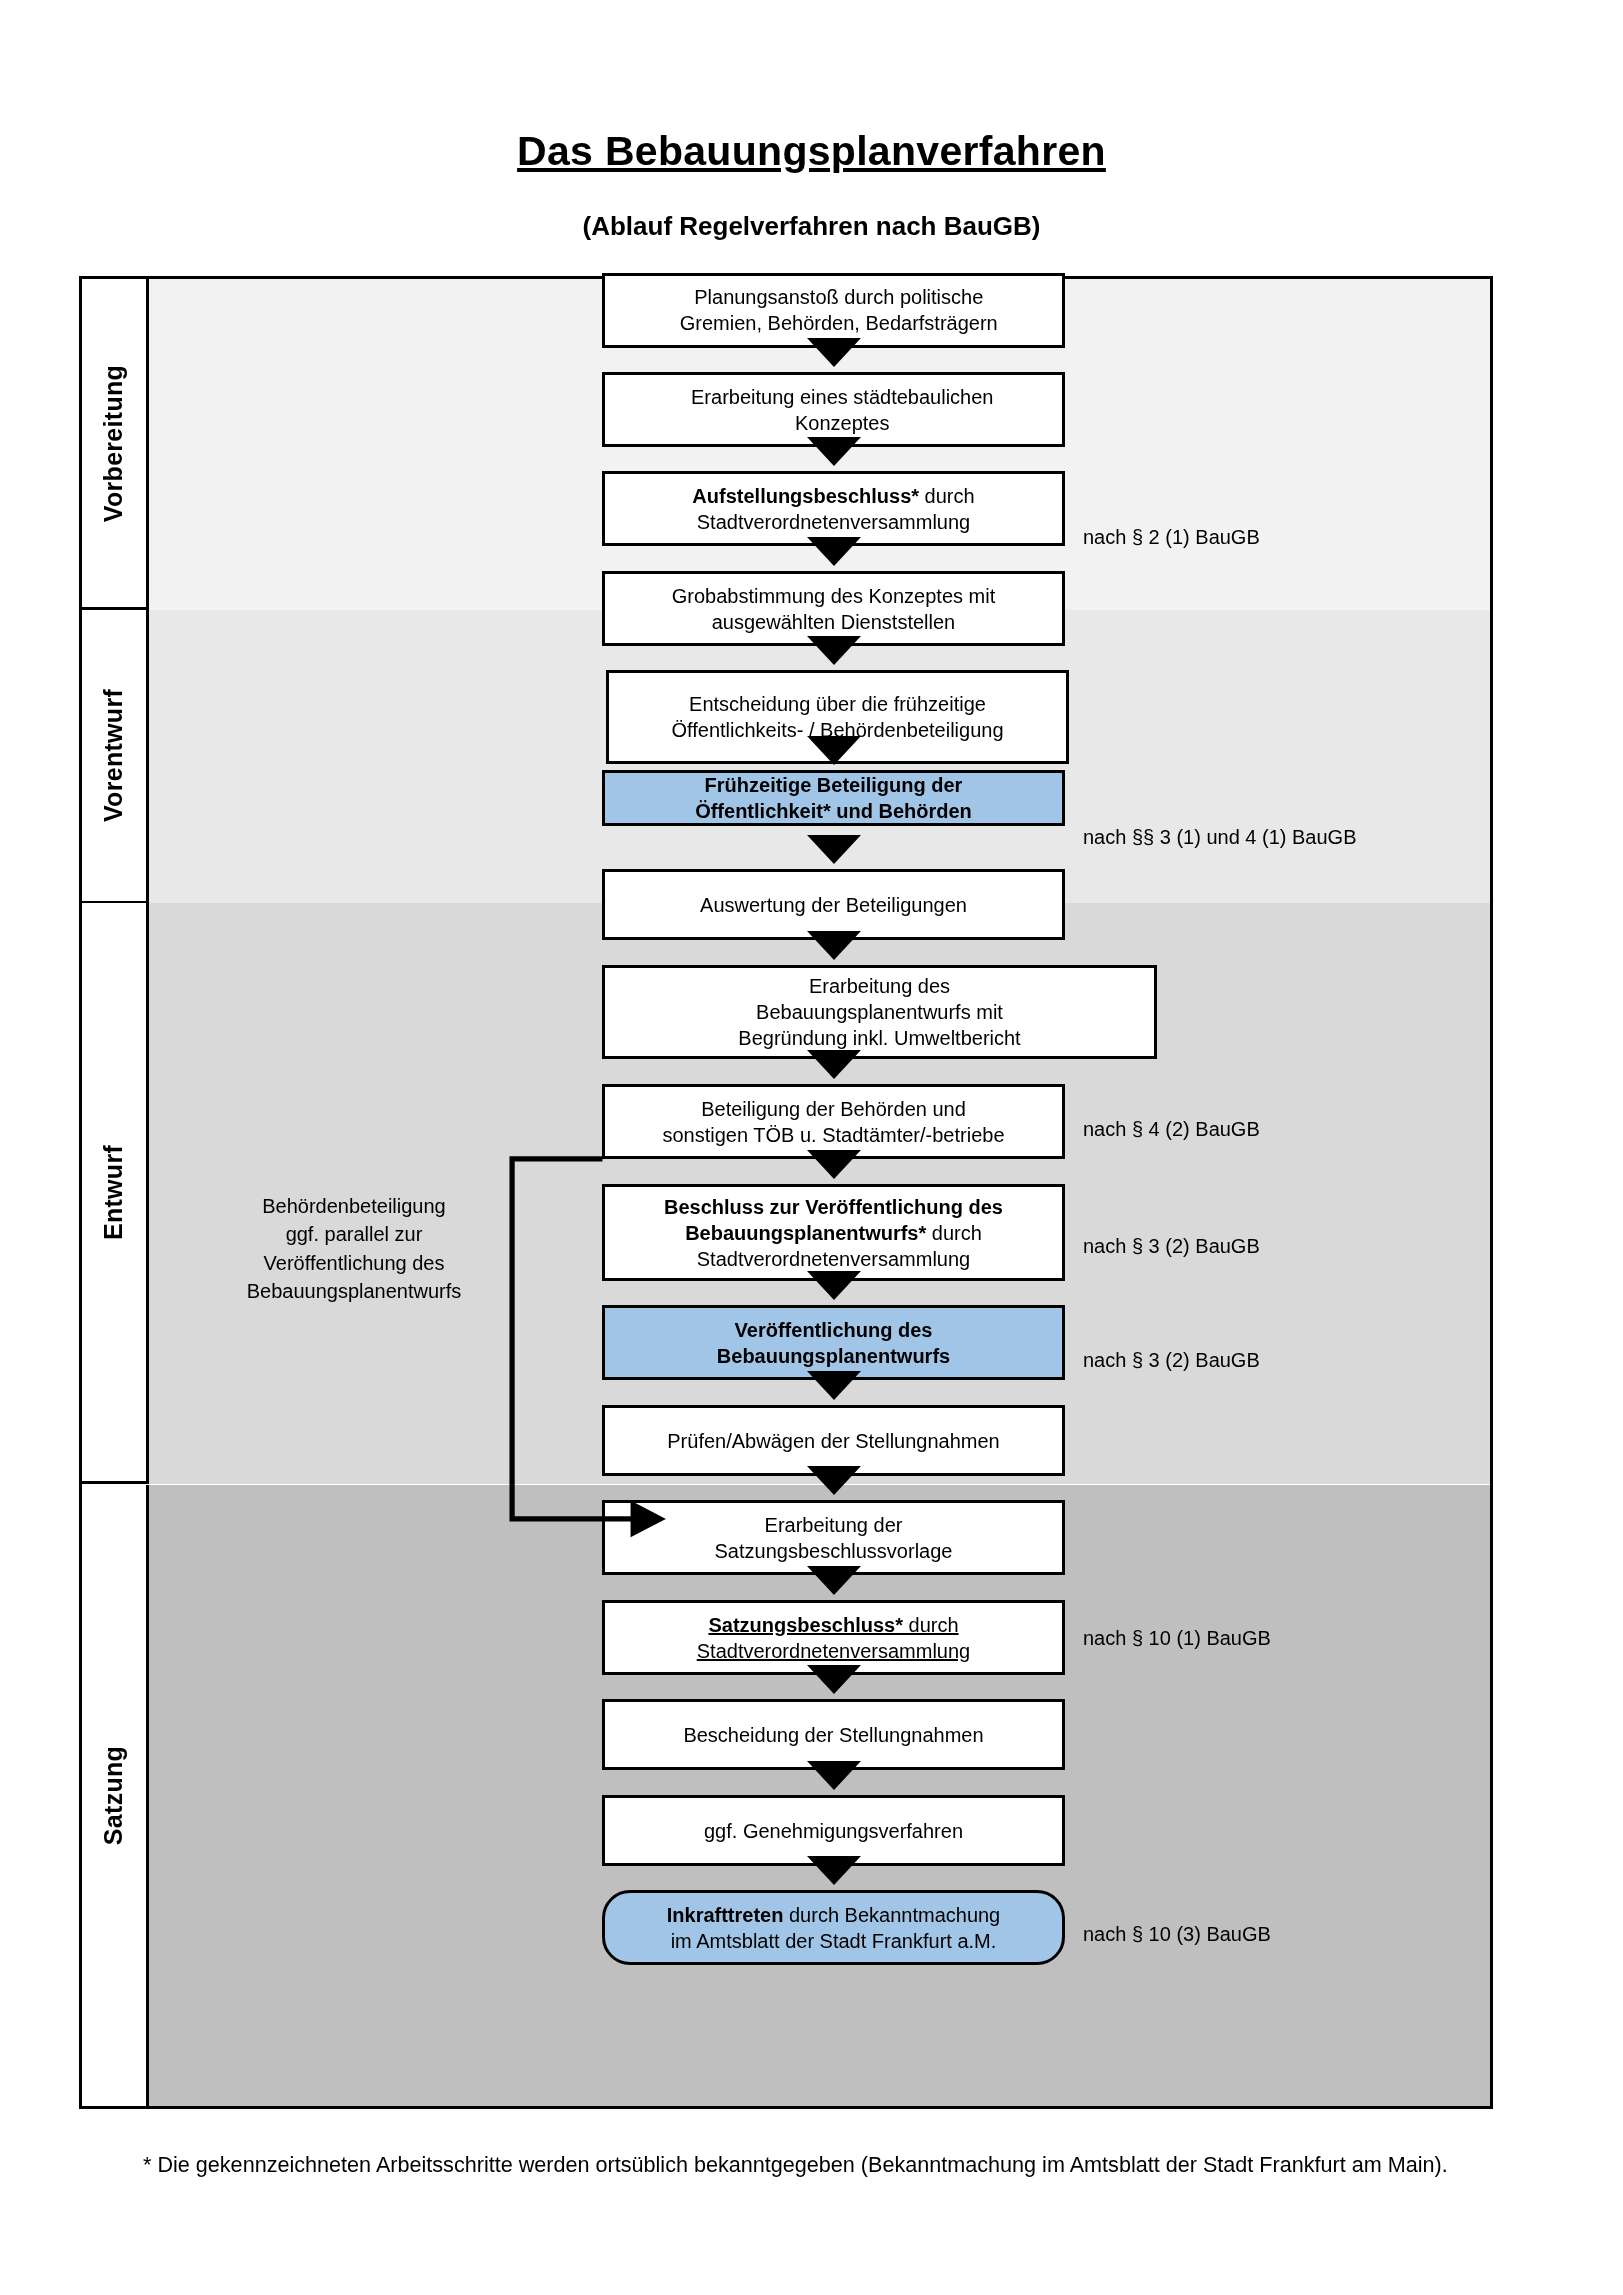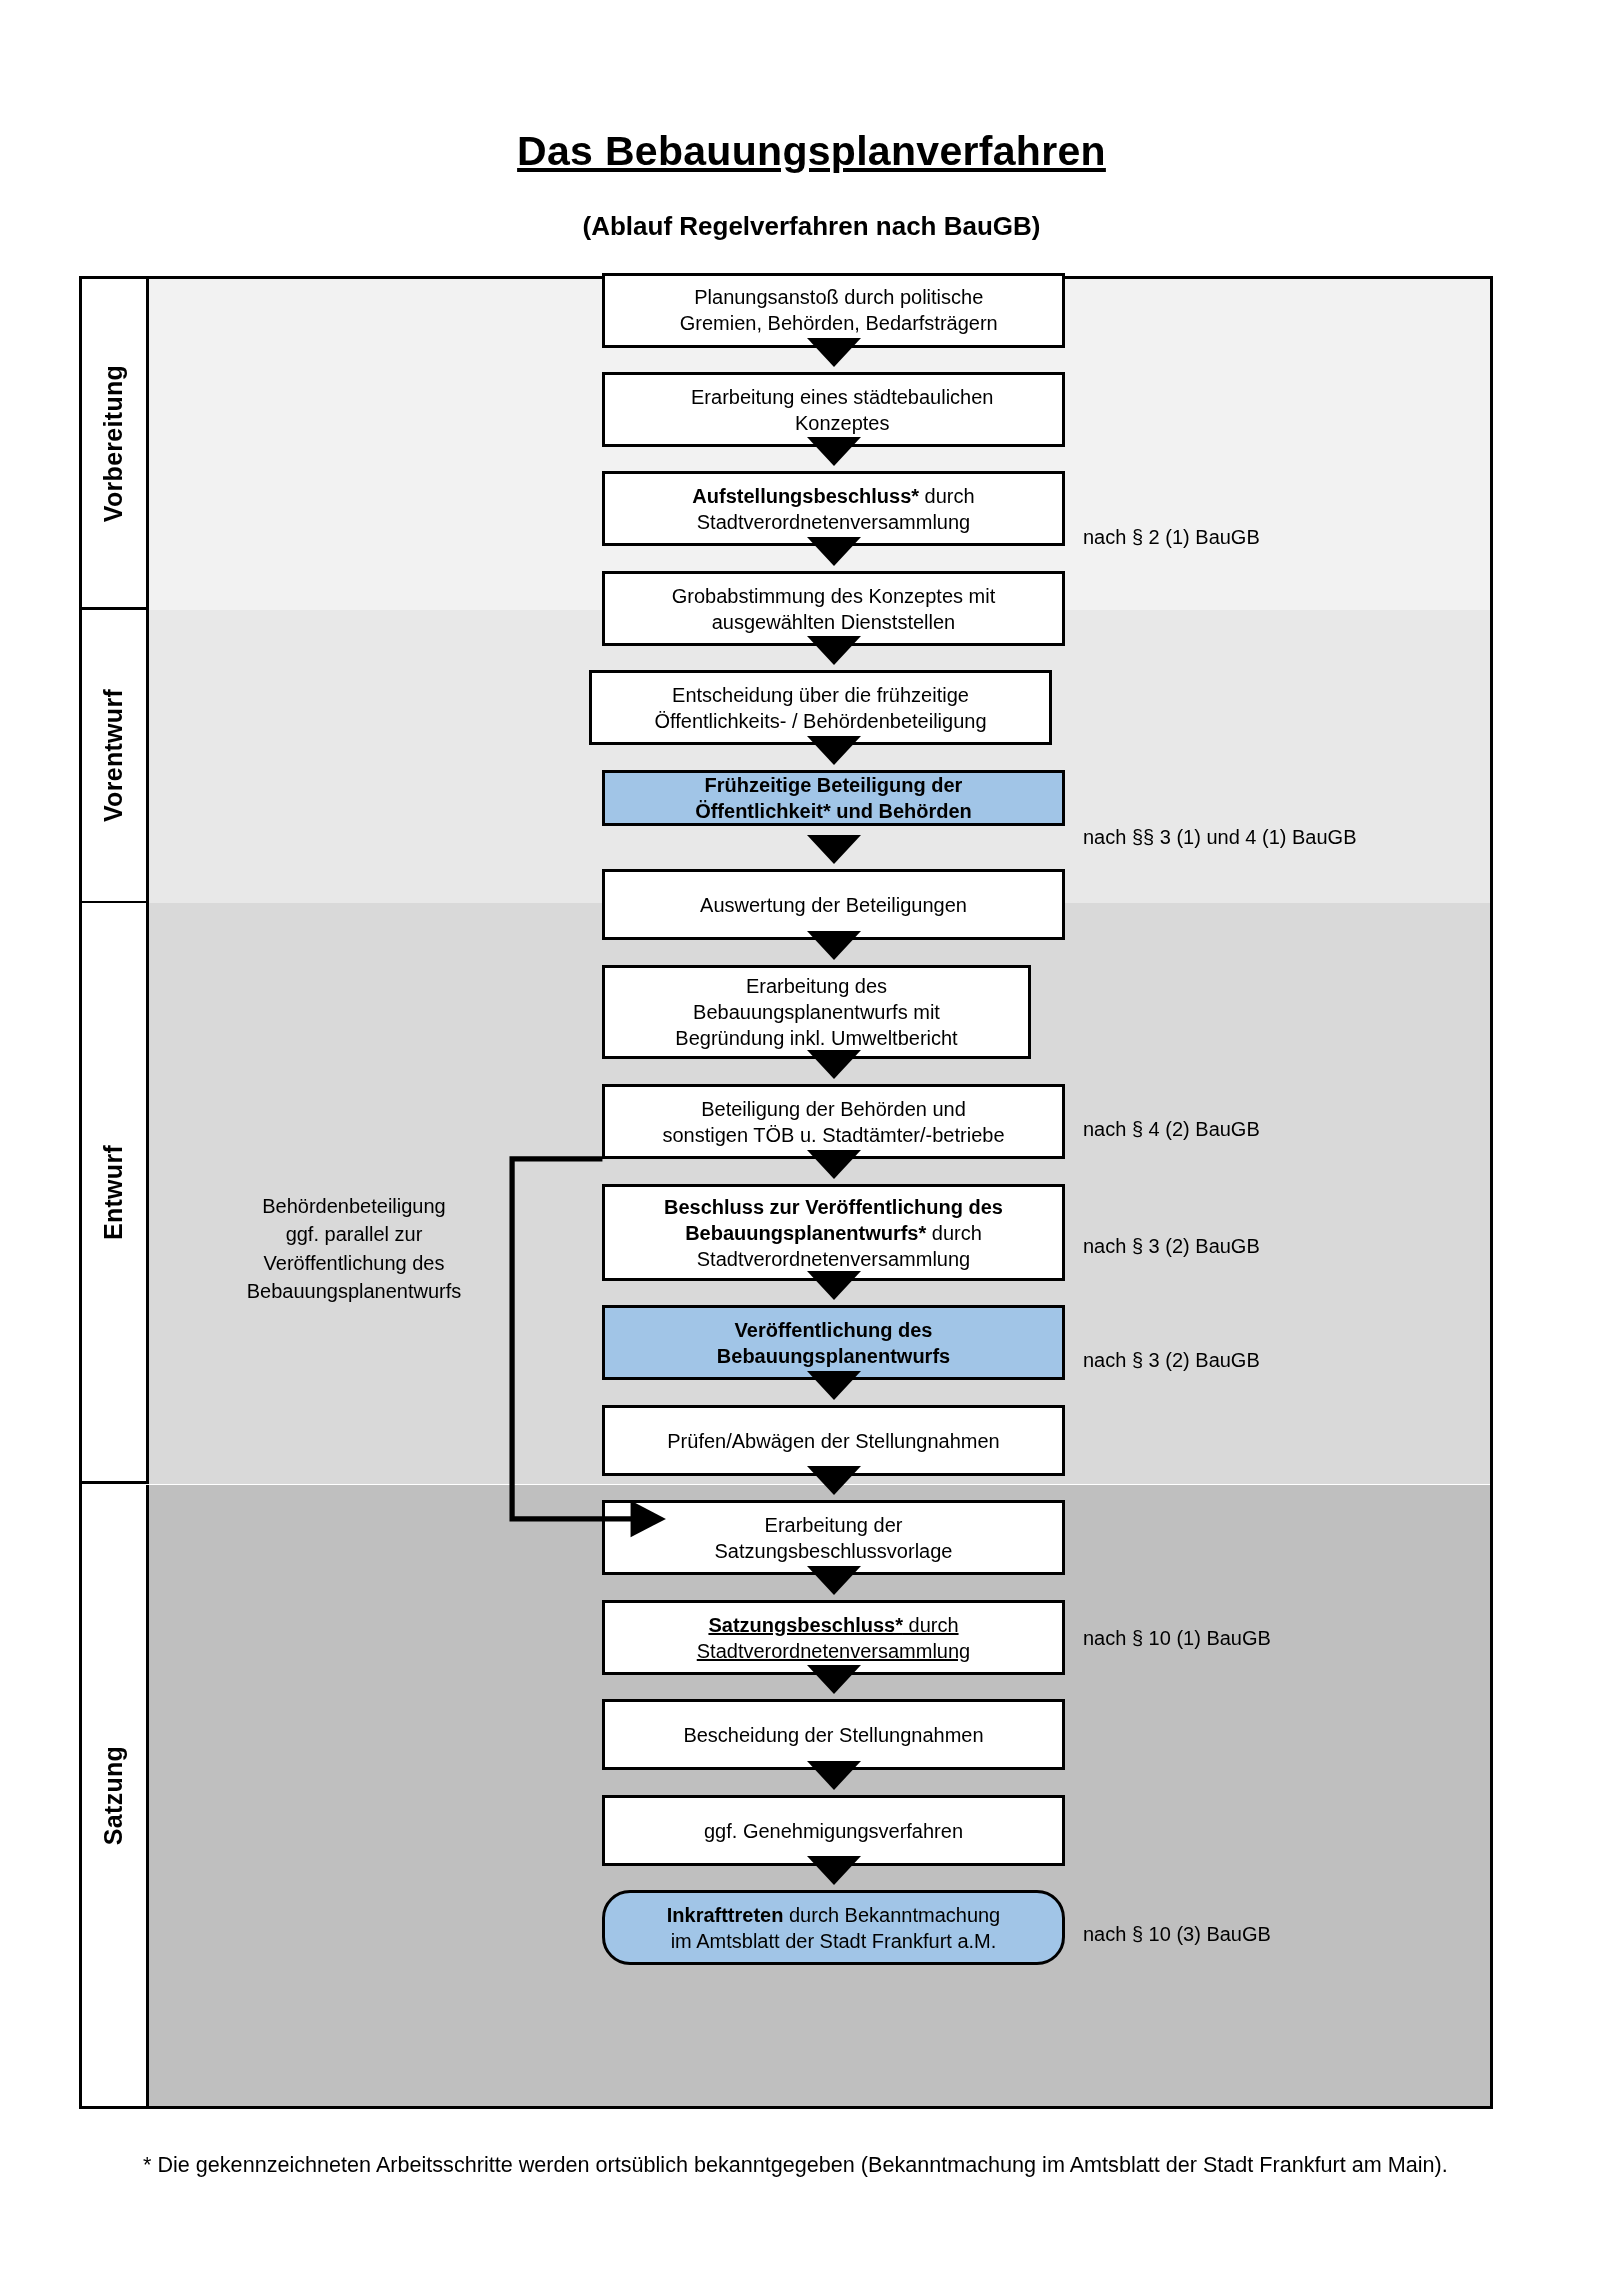--- a/index.html
+++ b/index.html
@@ -175,33 +175,33 @@
       </div>
       <div class="down-arrow" style="left: 725px; top: 158px;"></div>
       <div class="flow-box" style="left: 520px; width: 463px; top: 192px; height: 75px;">
         <div class="txt"><b>Aufstellungsbeschluss*</b><span> durch</span><br><span>Stadtverordnetenversammlung</span></div>
       </div>
       <div class="down-arrow" style="left: 725px; top: 258px;"></div>
       <div class="flow-box" style="left: 520px; width: 463px; top: 292px; height: 75px;">
         <div class="txt"><span>Grobabstimmung des Konzeptes mit</span><br><span>ausgewählten Dienststellen</span></div>
       </div>
       <div class="down-arrow" style="left: 725px; top: 357px;"></div>
-      <div class="flow-box" style="left: 507px; width: 463px; top: 391px; height: 75px;">
+      <div class="flow-box" style="left: 524px; width: 463px; top: 391px; height: 94px;">
         <div class="txt"><span>Entscheidung über die frühzeitige</span><br><span>Öffentlichkeits- / Behördenbeteiligung</span></div>
       </div>
       <div class="down-arrow" style="left: 725px; top: 457px;"></div>
       <div class="flow-box blue" style="left: 520px; width: 463px; top: 491px; height: 56px; justify-content: center;">
         <div class="txt"><b>Frühzeitige Beteiligung der</b><br><b>Öffentlichkeit* und Behörden</b></div>
       </div>
       <div class="down-arrow" style="left: 725px; top: 556px;"></div>
       <div class="flow-box" style="left: 520px; width: 463px; top: 590px; height: 71px;">
         <div class="txt"><span>Auswertung der Beteiligungen</span></div>
       </div>
       <div class="down-arrow" style="left: 725px; top: 652px;"></div>
-      <div class="flow-box" style="left: 520px; width: 429px; top: 686px; height: 94px;">
+      <div class="flow-box" style="left: 520px; width: 555px; top: 686px; height: 94px;">
         <div class="txt"><span>Erarbeitung des</span><br><span>Bebauungsplanentwurfs mit</span><br><span>Begründung inkl. Umweltbericht</span></div>
       </div>
       <div class="down-arrow" style="left: 725px; top: 771px;"></div>
       <div class="flow-box" style="left: 520px; width: 463px; top: 805px; height: 75px;">
         <div class="txt"><span>Beteiligung der Behörden und</span><br><span>sonstigen TÖB u. Stadtämter/-betriebe</span></div>
       </div>
       <div class="down-arrow" style="left: 725px; top: 871px;"></div>
       <div class="flow-box" style="left: 520px; width: 463px; top: 905px; height: 97px;">
         <div class="txt"><b>Beschluss zur Veröffentlichung des</b><br><b>Bebauungsplanentwurfs*</b><span> durch</span><br><span>Stadtverordnetenversammlung</span></div>
       </div>

